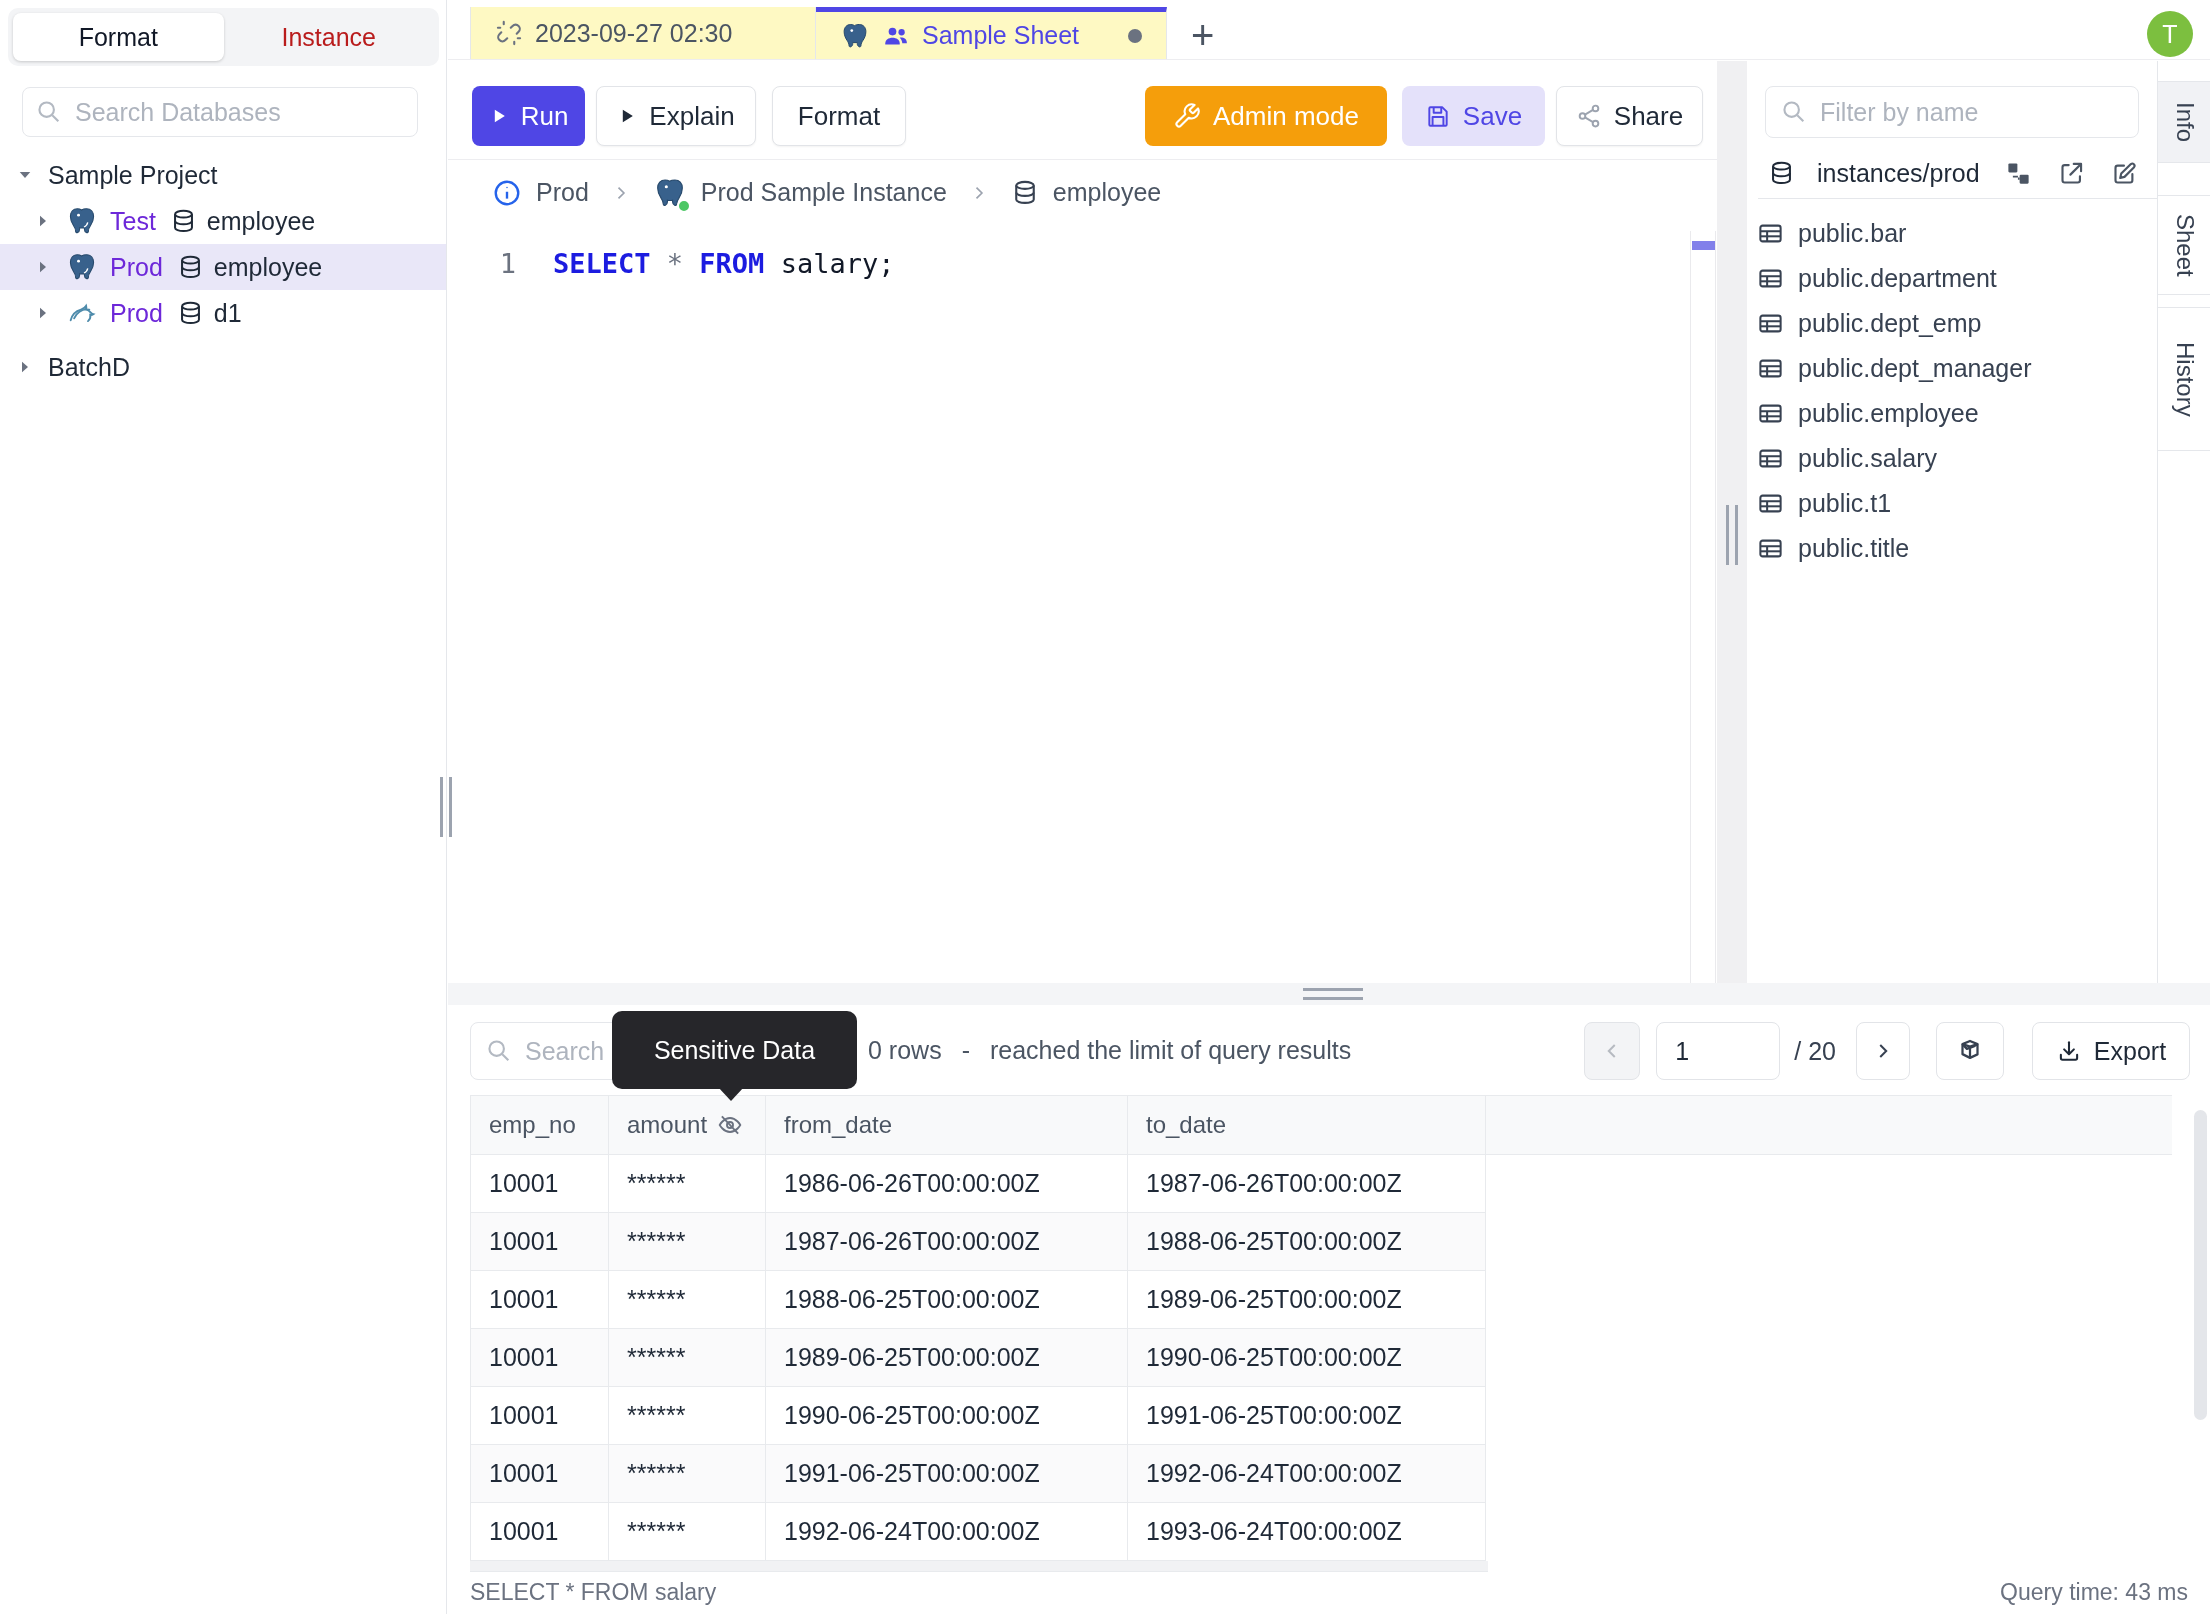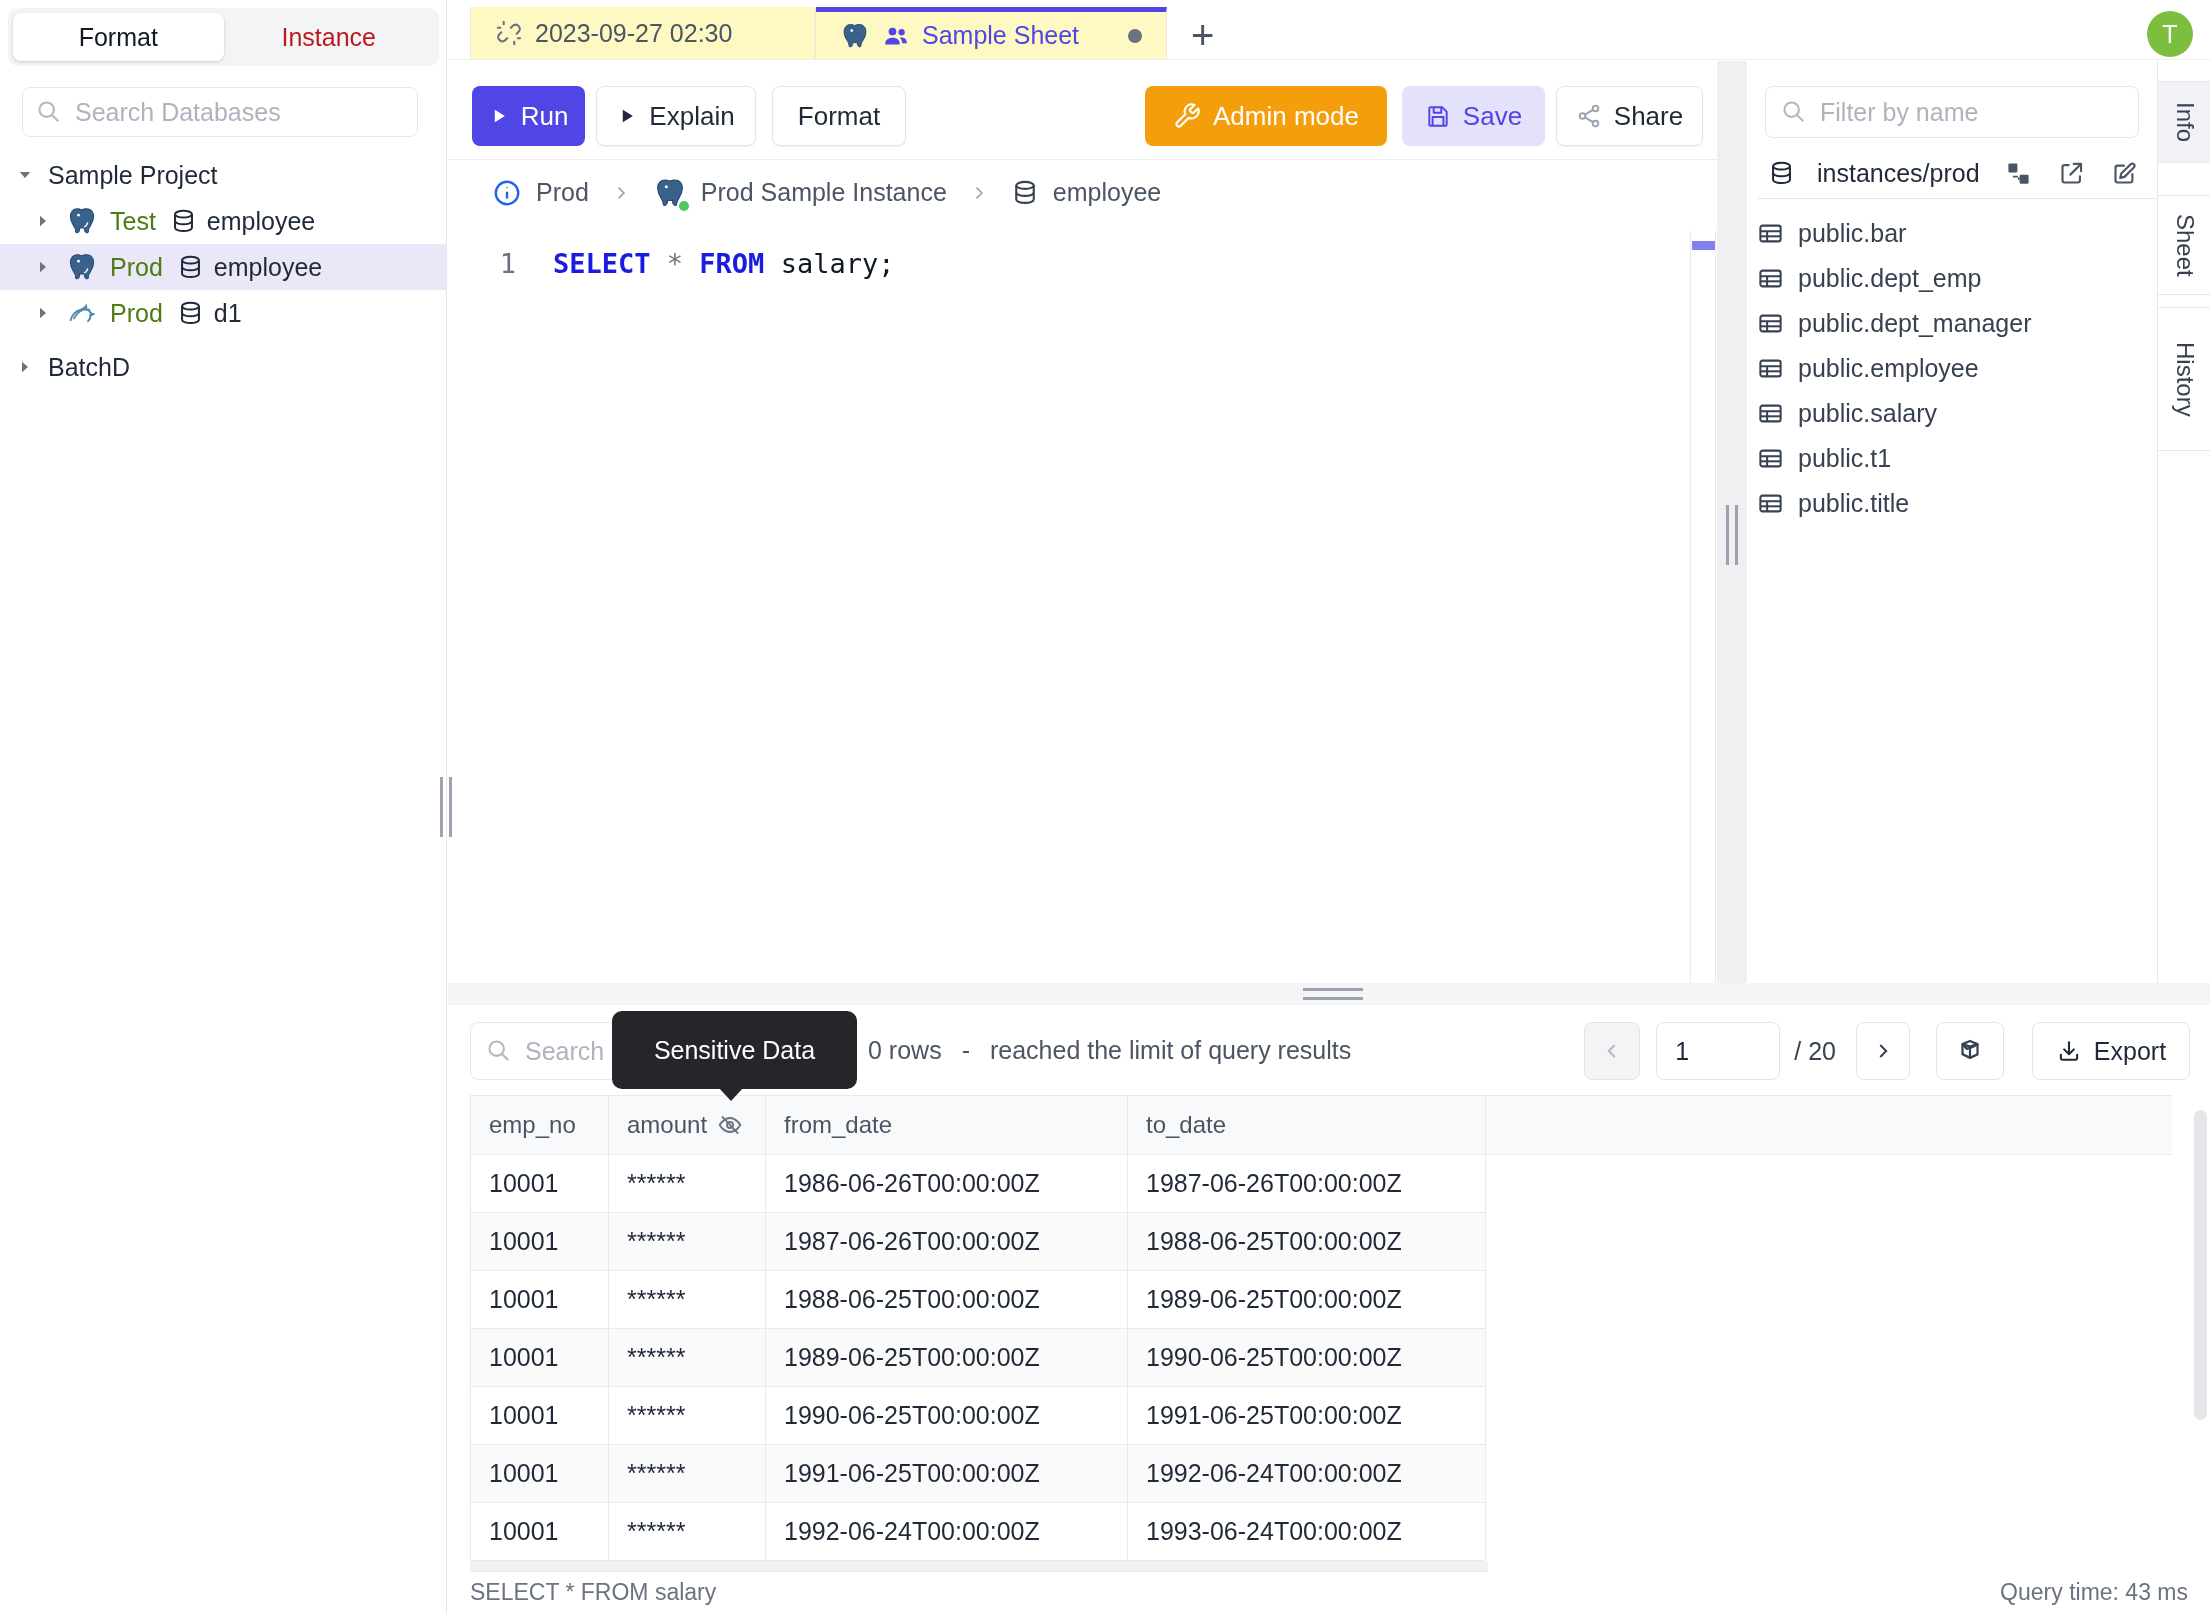--- a/index.html
+++ b/index.html
@@ -22,21 +22,21 @@
   .search-box input { border: 0; outline: 0; width: 100%; margin-left: 12px; font-size: 25px; font-family: inherit; color: #374151; background: transparent; }
   .search-box input::placeholder { color: #AEB4BE; }
   .tree { position: absolute; left: 0; top: 152px; right: 0; }
   .tree-row { height: 46px; display: flex; align-items: center; font-size: 25px; cursor: pointer; }
   .tree-row.project { padding-left: 16px; color: #1F2937; }
   .tree-row.db { padding-left: 34px; }
   .tree-row.selected { background: #E9E7F8; }
   .tree-row.batch { margin-top: 8px; }
   .caret { color: #6B7280; margin-right: 14px; flex: 0 0 auto; }
   .engine-ic { margin-right: 12px; flex: 0 0 auto; }
-  .env-name { color: #4d7c0f; margin-right: 14px; }
+  .env-name { color: #6d28d9; margin-right: 14px; }
   .db-ic { color: #1F2937; margin-right: 10px; flex: 0 0 auto; }
   .db-name { color: #1F2937; }
   .vhandle { position: absolute; display: flex; gap: 6px; }
   .vhandle i { display: block; width: 3px; height: 60px; background: #9CA3AF; }
   .vhandle.left { left: 440px; top: 777px; z-index: 5; }
   .vhandle.right { left: 1726px; top: 505px; }
   .hhandle { position: absolute; left: 855px; top: 5px; display: flex; flex-direction: column; gap: 6px; }
   .hhandle i { display: block; width: 60px; height: 3px; background: #9CA3AF; }
 
   
@@ -451,20 +451,31 @@
         </div>
         <div class="table-item">
           <span>
             <svg width="27" height="27" viewBox="0 0 24 24" fill="none" stroke="currentColor" stroke-width="1.8">
               <rect x="3" y="5" width="18" height="14" rx="2"></rect>
               <line x1="3" y1="10" x2="21" y2="10"></line>
               <line x1="3" y1="14.5" x2="21" y2="14.5"></line>
               <line x1="9" y1="10" x2="9" y2="19"></line>
             </svg>
           </span>
+          <span class="tname">public.department</span>
+        </div>
+        <div class="table-item">
+          <span>
+            <svg width="27" height="27" viewBox="0 0 24 24" fill="none" stroke="currentColor" stroke-width="1.8">
+              <rect x="3" y="5" width="18" height="14" rx="2"></rect>
+              <line x1="3" y1="10" x2="21" y2="10"></line>
+              <line x1="3" y1="14.5" x2="21" y2="14.5"></line>
+              <line x1="9" y1="10" x2="9" y2="19"></line>
+            </svg>
+          </span>
           <span class="tname">public.dept_emp</span>
         </div>
         <div class="table-item">
           <span>
             <svg width="27" height="27" viewBox="0 0 24 24" fill="none" stroke="currentColor" stroke-width="1.8">
               <rect x="3" y="5" width="18" height="14" rx="2"></rect>
               <line x1="3" y1="10" x2="21" y2="10"></line>
               <line x1="3" y1="14.5" x2="21" y2="14.5"></line>
               <line x1="9" y1="10" x2="9" y2="19"></line>
             </svg>

